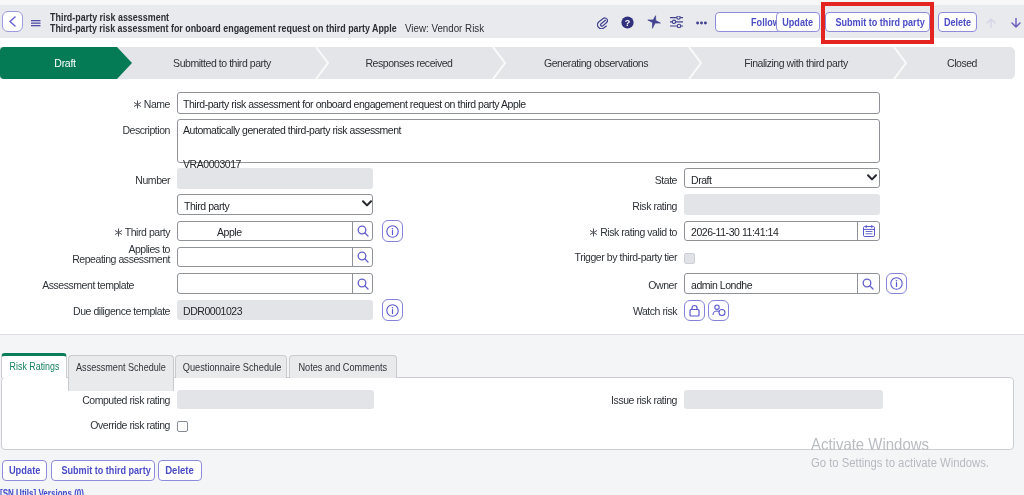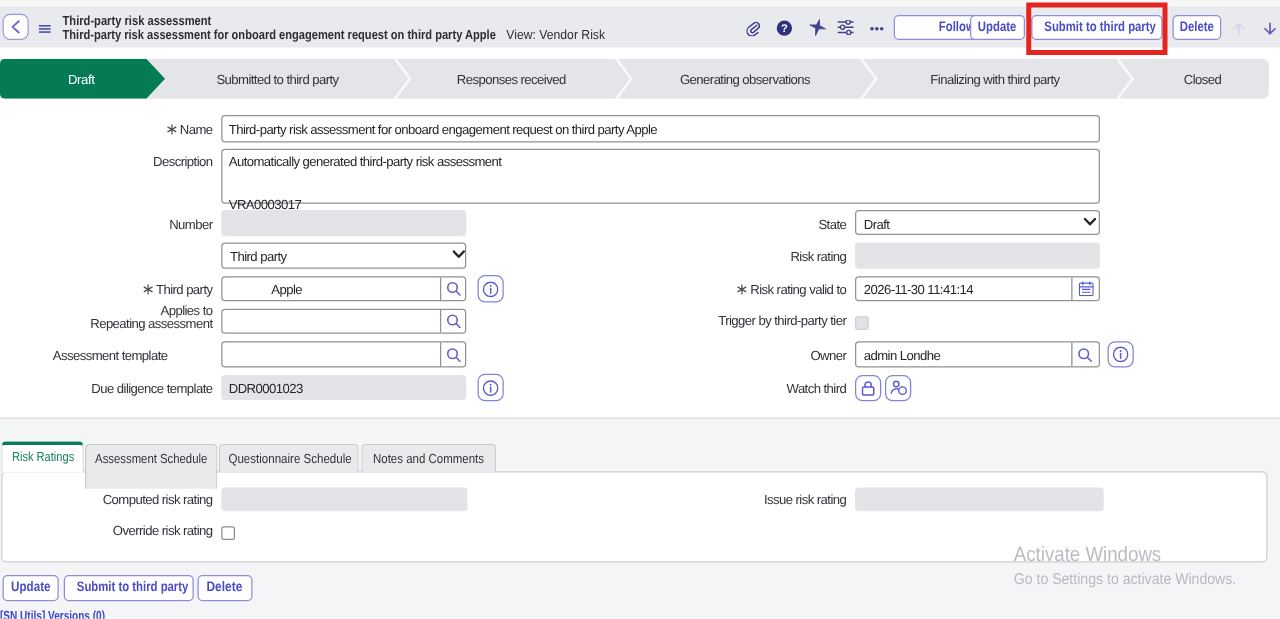--- a/index.html
+++ b/index.html
@@ -199,21 +199,21 @@
     <circle cx="5" cy="5" r="3.8" fill="none" stroke="#6260c9" stroke-width="1.3"></circle>
     <path d="M8 8 L11 11" stroke="#6260c9" stroke-width="1.3" stroke-linecap="round"></path>
   </svg>
 <div class="abs ibtn" style="left:886px;top:272.7px;width:21px;height:21.5px;"></div>
 <svg class="abs" style="left:890px;top:277.2px;" width="13" height="13" viewBox="0 0 13 13">
     <circle cx="6.5" cy="6.5" r="5.7" fill="none" stroke="#5a58cf" stroke-width="1.1"></circle>
     <path d="M6.5 5.7 V9.5" stroke="#5a58cf" stroke-width="1.2" stroke-linecap="round"></path>
     <circle cx="6.5" cy="3.8" r="0.8" fill="#5a58cf"></circle>
   </svg>
 
-<div class="abs lbl" style="right:347px;top:305px;">Watch third</div>
+<div class="abs lbl" style="right:347px;top:305px;">Watch risk</div>
 <div class="abs ibtn" style="left:684px;top:299.5px;width:21px;height:21px;"></div>
 <svg class="abs" style="left:689px;top:303.5px;" width="11" height="13" viewBox="0 0 11 13">
   <rect x="1" y="5.5" width="9" height="6.5" rx="1" fill="none" stroke="#5a58cf" stroke-width="1.2"></rect>
   <path d="M3 5.5 V4 a2.5 2.5 0 0 1 5 0 V5.5" fill="none" stroke="#5a58cf" stroke-width="1.2"></path>
 </svg>
 <div class="abs ibtn" style="left:708px;top:299.5px;width:21px;height:21px;"></div>
 <svg class="abs" style="left:712px;top:303.5px;" width="14" height="13" viewBox="0 0 14 13">
   <circle cx="5" cy="3.2" r="2.2" fill="none" stroke="#5a58cf" stroke-width="1.1"></circle>
   <path d="M1 11 a4 4 0 0 1 8 0" fill="none" stroke="#5a58cf" stroke-width="1.1"></path>
   <circle cx="10" cy="8.5" r="3" fill="#fff" stroke="#5a58cf" stroke-width="1.1"></circle>

